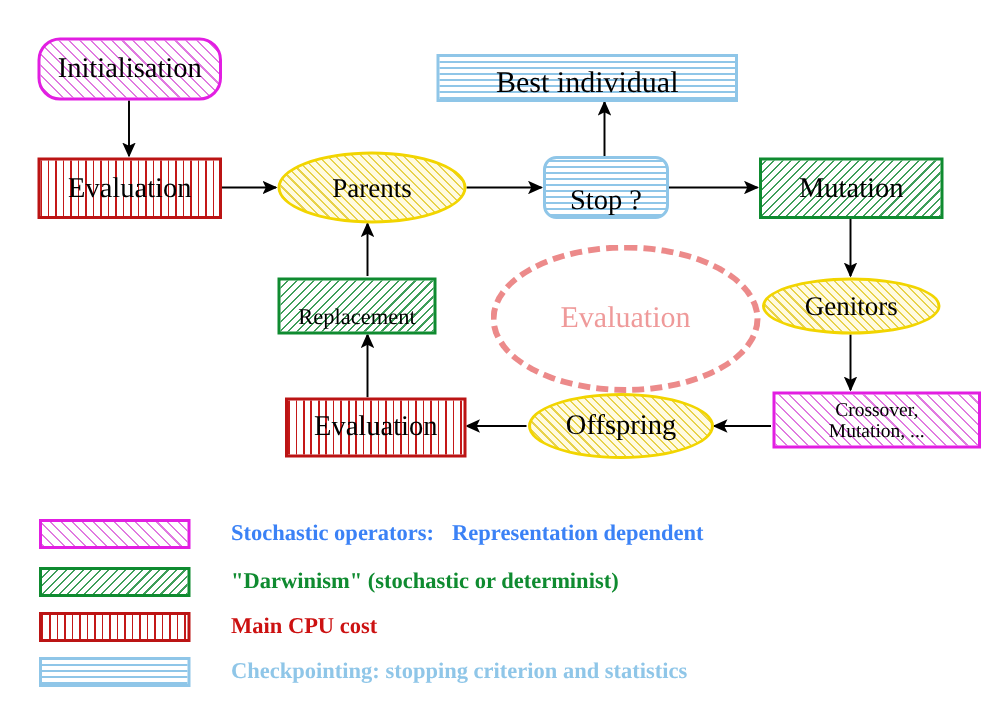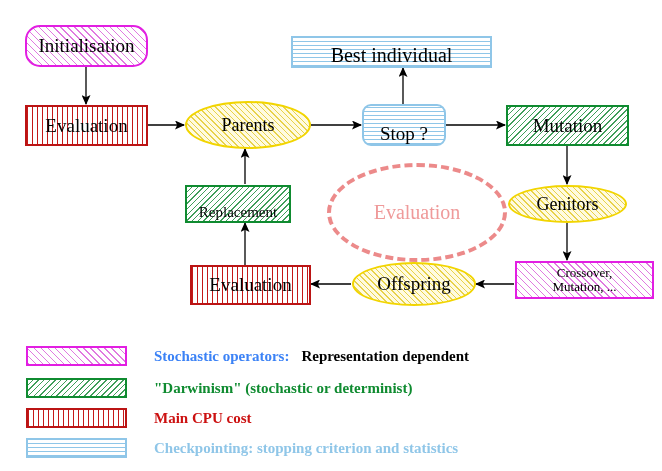--- a/index.html
+++ b/index.html
@@ -56,21 +56,21 @@
   .dashed-ellipse span{color:#ef9a9a;}
 
   
   #legend{position:absolute;left:0;top:338px;width:662px;height:133px;}
   .legend-row{position:absolute;left:26px;display:flex;align-items:center;}
   .swatch{width:101px;height:20px;box-sizing:border-box;flex:0 0 auto;}
   .legend-text{margin-left:27px;white-space:nowrap;
                font-family:"Liberation Serif","DejaVu Serif",serif;
                font-size:15px;font-weight:bold;}
   .t-magenta{color:#3b82f6;}
-  .t-gold{color:#000000;}
+  .t-gold{color:#3b82f6;}
   .t-green{color:#0f8b30;}
   .t-red{color:#cc1111;}
   .t-blue{color:#8fc6e8;}
 
   svg#edges{position:absolute;left:0;top:0;width:662px;height:471px;
             pointer-events:none;z-index:1;}
 </style>
 </head>
 <body>
 

